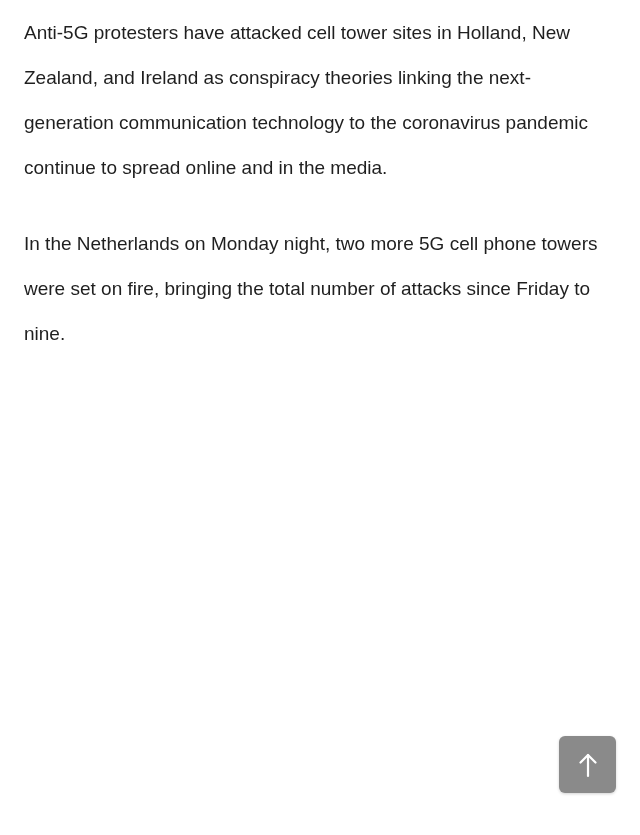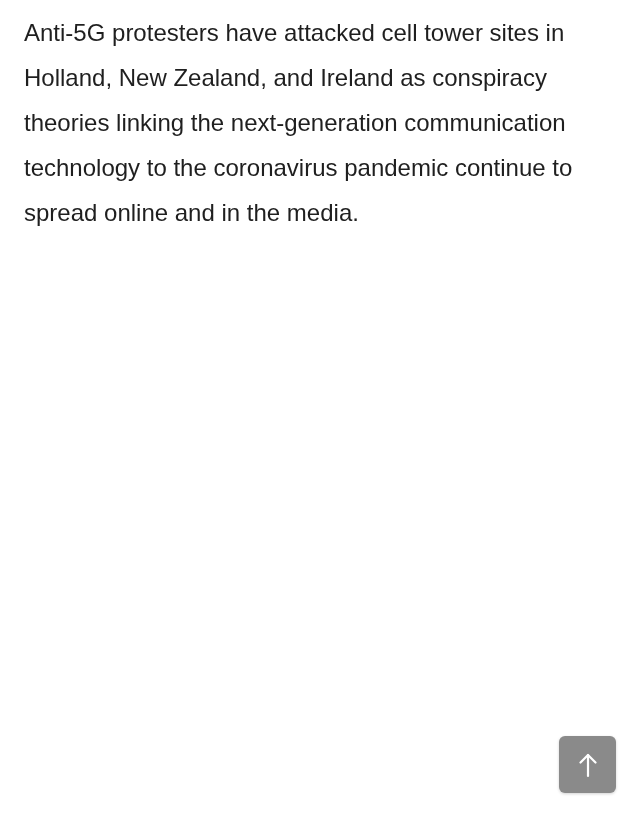--- a/index.html
+++ b/index.html
@@ -17,21 +17,21 @@
   .article {
     position: absolute;
     left: 0;
     top: 0;
     width: 640px;
     padding: 10px 24px 0 24px;
     box-sizing: border-box;
   }
   .para {
     color: #1f1f1f;
-    font-size: 24px;
+    font-size: 19px;
     line-height: 45px;
     letter-spacing: 0.0px;
     margin: 0 0 31px 0;
     font-weight: 400;
   }
   .para:last-child {
     margin-bottom: 0;
   }
   .scroll-top-button {
     position: absolute;
@@ -51,20 +51,21 @@
   }
   .scroll-top-button svg {
     display: block;
   }
 </style>
 </head>
 <body>
 
 <div class="article">
   <p class="para">Anti-5G protesters have attacked cell tower sites in Holland, New Zealand, and Ireland as conspiracy theories linking the next-generation communication technology to the coronavirus pandemic continue to spread online and in the media.</p>
+  <p class="para">In the Netherlands on Monday night, two more 5G cell phone towers were set on fire, bringing the total number of attacks since Friday to nine.</p>
 </div>
 
 <button class="scroll-top-button">
   <span>
     <svg width="26" height="30" viewBox="0 0 26 30" aria-hidden="true">
       <line x1="13" y1="26" x2="13" y2="5" stroke="#ffffff" stroke-width="2.2" stroke-linecap="round"></line>
       <polyline points="5.5,12.5 13,5 20.5,12.5" fill="none" stroke="#ffffff" stroke-width="2.2" stroke-linecap="round" stroke-linejoin="round"></polyline>
     </svg>
   </span>
 </button>

